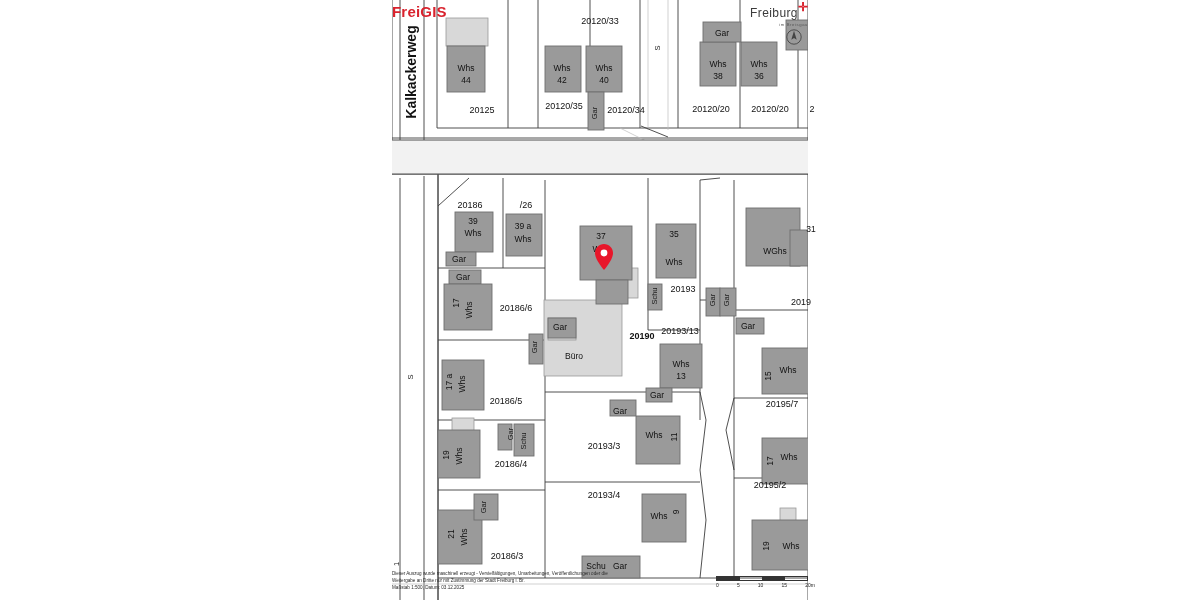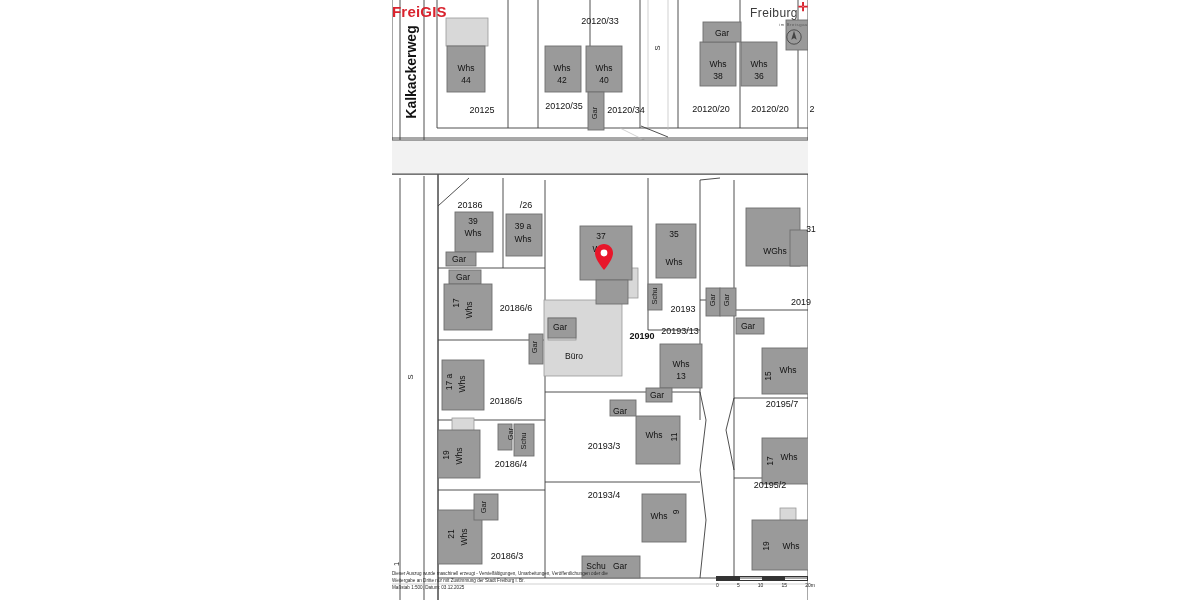--- a/index.html
+++ b/index.html
@@ -335,21 +335,21 @@
       <div class="lbl bld" style="left: 601px; top: 249px;">Whs</div>
       <div class="lbl bld" style="left: 674px; top: 234px;">35</div>
       <div class="lbl bld" style="left: 674px; top: 262px;">Whs</div>
       <div class="lbl bld" style="left: 775px; top: 229px; margin-left: 36px;">31</div>
       <div class="lbl bld" style="left: 775px; top: 251px;">WGhs</div>
       <div class="lbl bld" style="left: 459px; top: 259px;">Gar</div>
       <div class="lbl bld" style="left: 463px; top: 277px;">Gar</div>
       <div class="lbl small rot90" style="left: 655px; top: 296px;">Schu</div>
       <div class="lbl small rot90" style="left: 713px; top: 300px;">Gar</div>
       <div class="lbl small rot90" style="left: 727px; top: 300px;">Gar</div>
-      <div class="lbl parc" style="left: 683px; top: 310px; text-align: right;">20193</div>
+      <div class="lbl parc" style="left: 683px; top: 290px; text-align: right;">20193</div>
       <div class="lbl parc" style="left: 801px; top: 303px;">2019</div>
       <div class="lbl bld rot90" style="left: 456px; top: 303px;">17</div>
       <div class="lbl bld rot90" style="left: 469px; top: 310px;">Whs</div>
       <div class="lbl parc" style="left: 516px; top: 309px;">20186/6</div>
       <div class="lbl bld" style="left: 560px; top: 327px;">Gar</div>
       <div class="lbl bld" style="left: 748px; top: 326px;">Gar</div>
       <div class="lbl parc" style="left: 680px; top: 332px;">20193/13</div>
       <div class="lbl parc" style="left: 642px; top: 337px; font-weight: bold;">20190</div>
       <div class="lbl small rot90" style="left: 535px; top: 347px;">Gar</div>
       <div class="lbl bld" style="left: 574px; top: 356px;">Büro</div>

